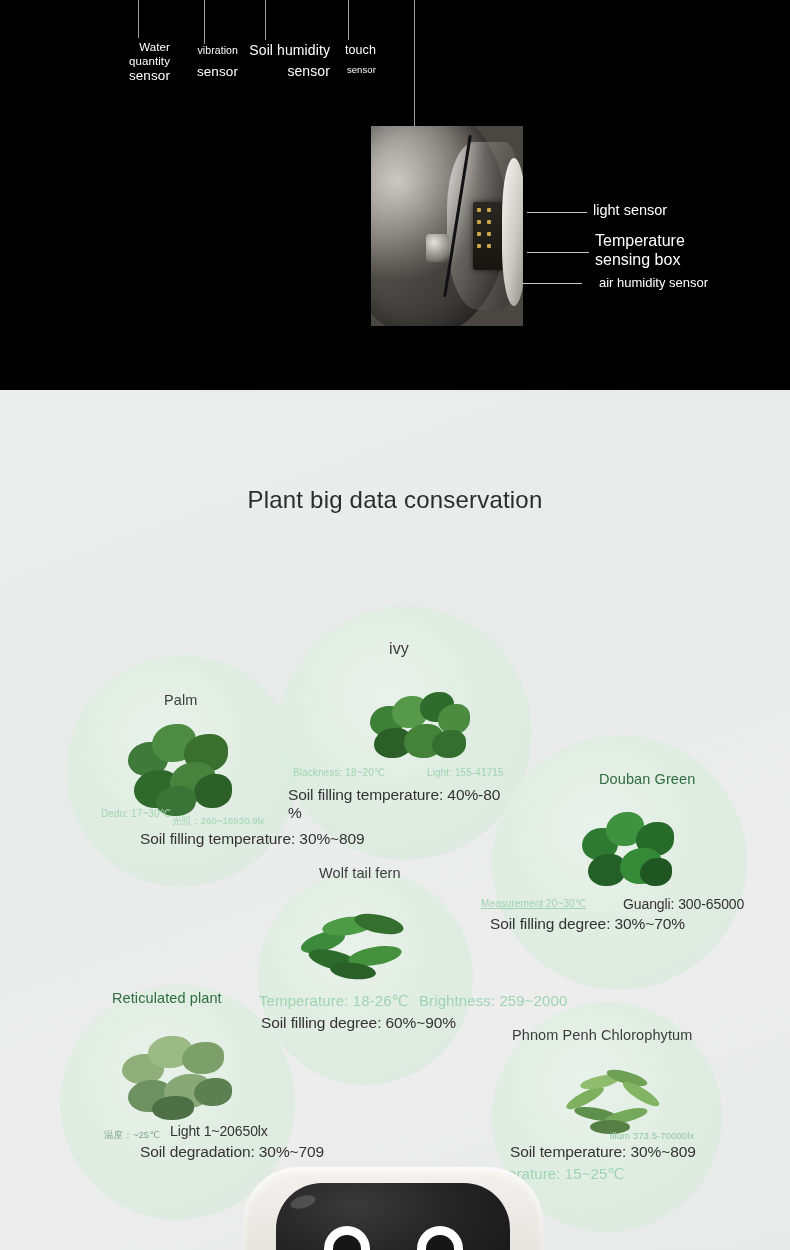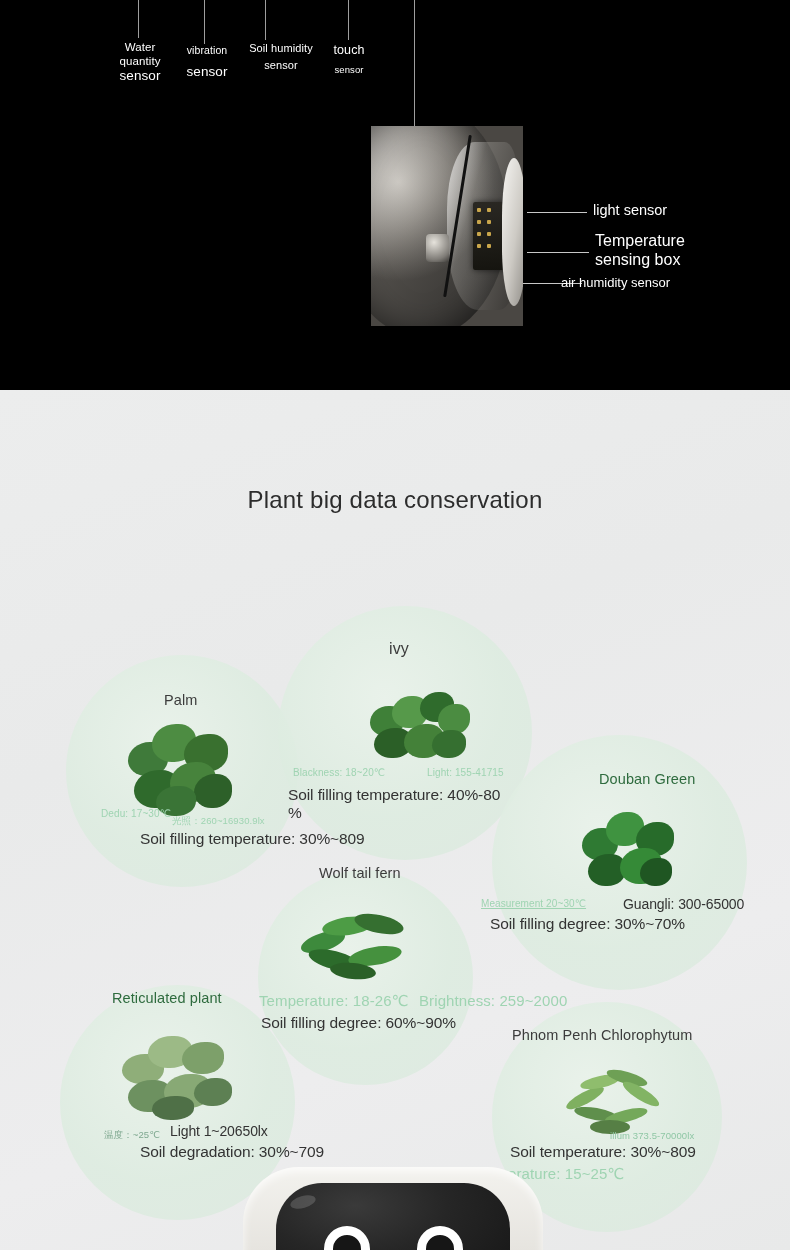--- a/index.html
+++ b/index.html
@@ -57,21 +57,21 @@
   .photo-cable {
     position: absolute; left: 56%; top: 4%; width: 3px; height: 82%;
     background: #111; transform: rotate(9deg); z-index: 4; border-radius: 2px;
   }
 
   .leader-v {
     position: absolute; top: 0; width: 1px;
     background: rgba(255,255,255,.62);
   }
   .sensor-label {
-    position: absolute; color: #ffffff; text-align: center;
+    position: absolute; color: #ffffff; text-align: right;
     line-height: 1.22; letter-spacing: .1px;
   }
 
   .leader-h { position: absolute; height: 1px; background: rgba(255,255,255,.78); }
   .right-label { position: absolute; color: #ffffff; line-height: 1.2; white-space: nowrap; }
 
   
   .bigdata-section {
     position: absolute; left: 0; top: 390px; width: 790px; height: 860px;
     background: linear-gradient(160deg, #eceded 0%, #e9eaea 35%, #ededee 70%, #e8e9e9 100%);
@@ -164,21 +164,21 @@
       <div>Water</div>
       <div>quantity</div>
       <div style="font-size:13.5px;">sensor</div>
     </div>
 
     <div class="sensor-label" style="left:176px;top:44px;width:62px;font-size:10.5px;">
       <div>vibration</div>
       <div style="font-size:13.5px;margin-top:7px;">sensor</div>
     </div>
 
-    <div class="sensor-label" style="left:232px;top:42px;width:98px;font-size:11px;">
+    <div class="sensor-label" style="left:232px;top:42px;width:98px;font-size:14px;">
       <div>Soil humidity</div>
       <div style="margin-top:4px;">sensor</div>
     </div>
 
     <div class="sensor-label" style="left:322px;top:43px;width:54px;font-size:12.5px;">
       <div>touch</div>
       <div style="font-size:9.5px;margin-top:6px;">sensor</div>
     </div>
 
     <div class="photo-internals">
@@ -200,21 +200,21 @@
     <div class="leader-h" style="left:527px;top:212px;width:60px;"></div>
     <div class="right-label" style="left:593px;top:202px;font-size:14.5px;">light sensor</div>
 
     <div class="leader-h" style="left:527px;top:252px;width:62px;"></div>
     <div class="right-label" style="left:595px;top:231px;font-size:16px;">
       <div>Temperature</div>
       <div>sensing box</div>
     </div>
 
     <div class="leader-h" style="left:512px;top:283px;width:70px;"></div>
-    <div class="right-label" style="left:561px;top:275px;font-size:13px;">air humidity sensor</div>
+    <div class="right-label" style="left:599px;top:275px;font-size:13px;">air humidity sensor</div>
   </section>
 
   <section class="bigdata-section">
 
 
     <h1 class="section-title">Plant big data conservation</h1>
 
 
     <div class="bubble" style="left:66px;top:265px;width:232px;height:232px;"></div>
     <div class="bubble" style="left:278px;top:216px;width:254px;height:254px;"></div>

